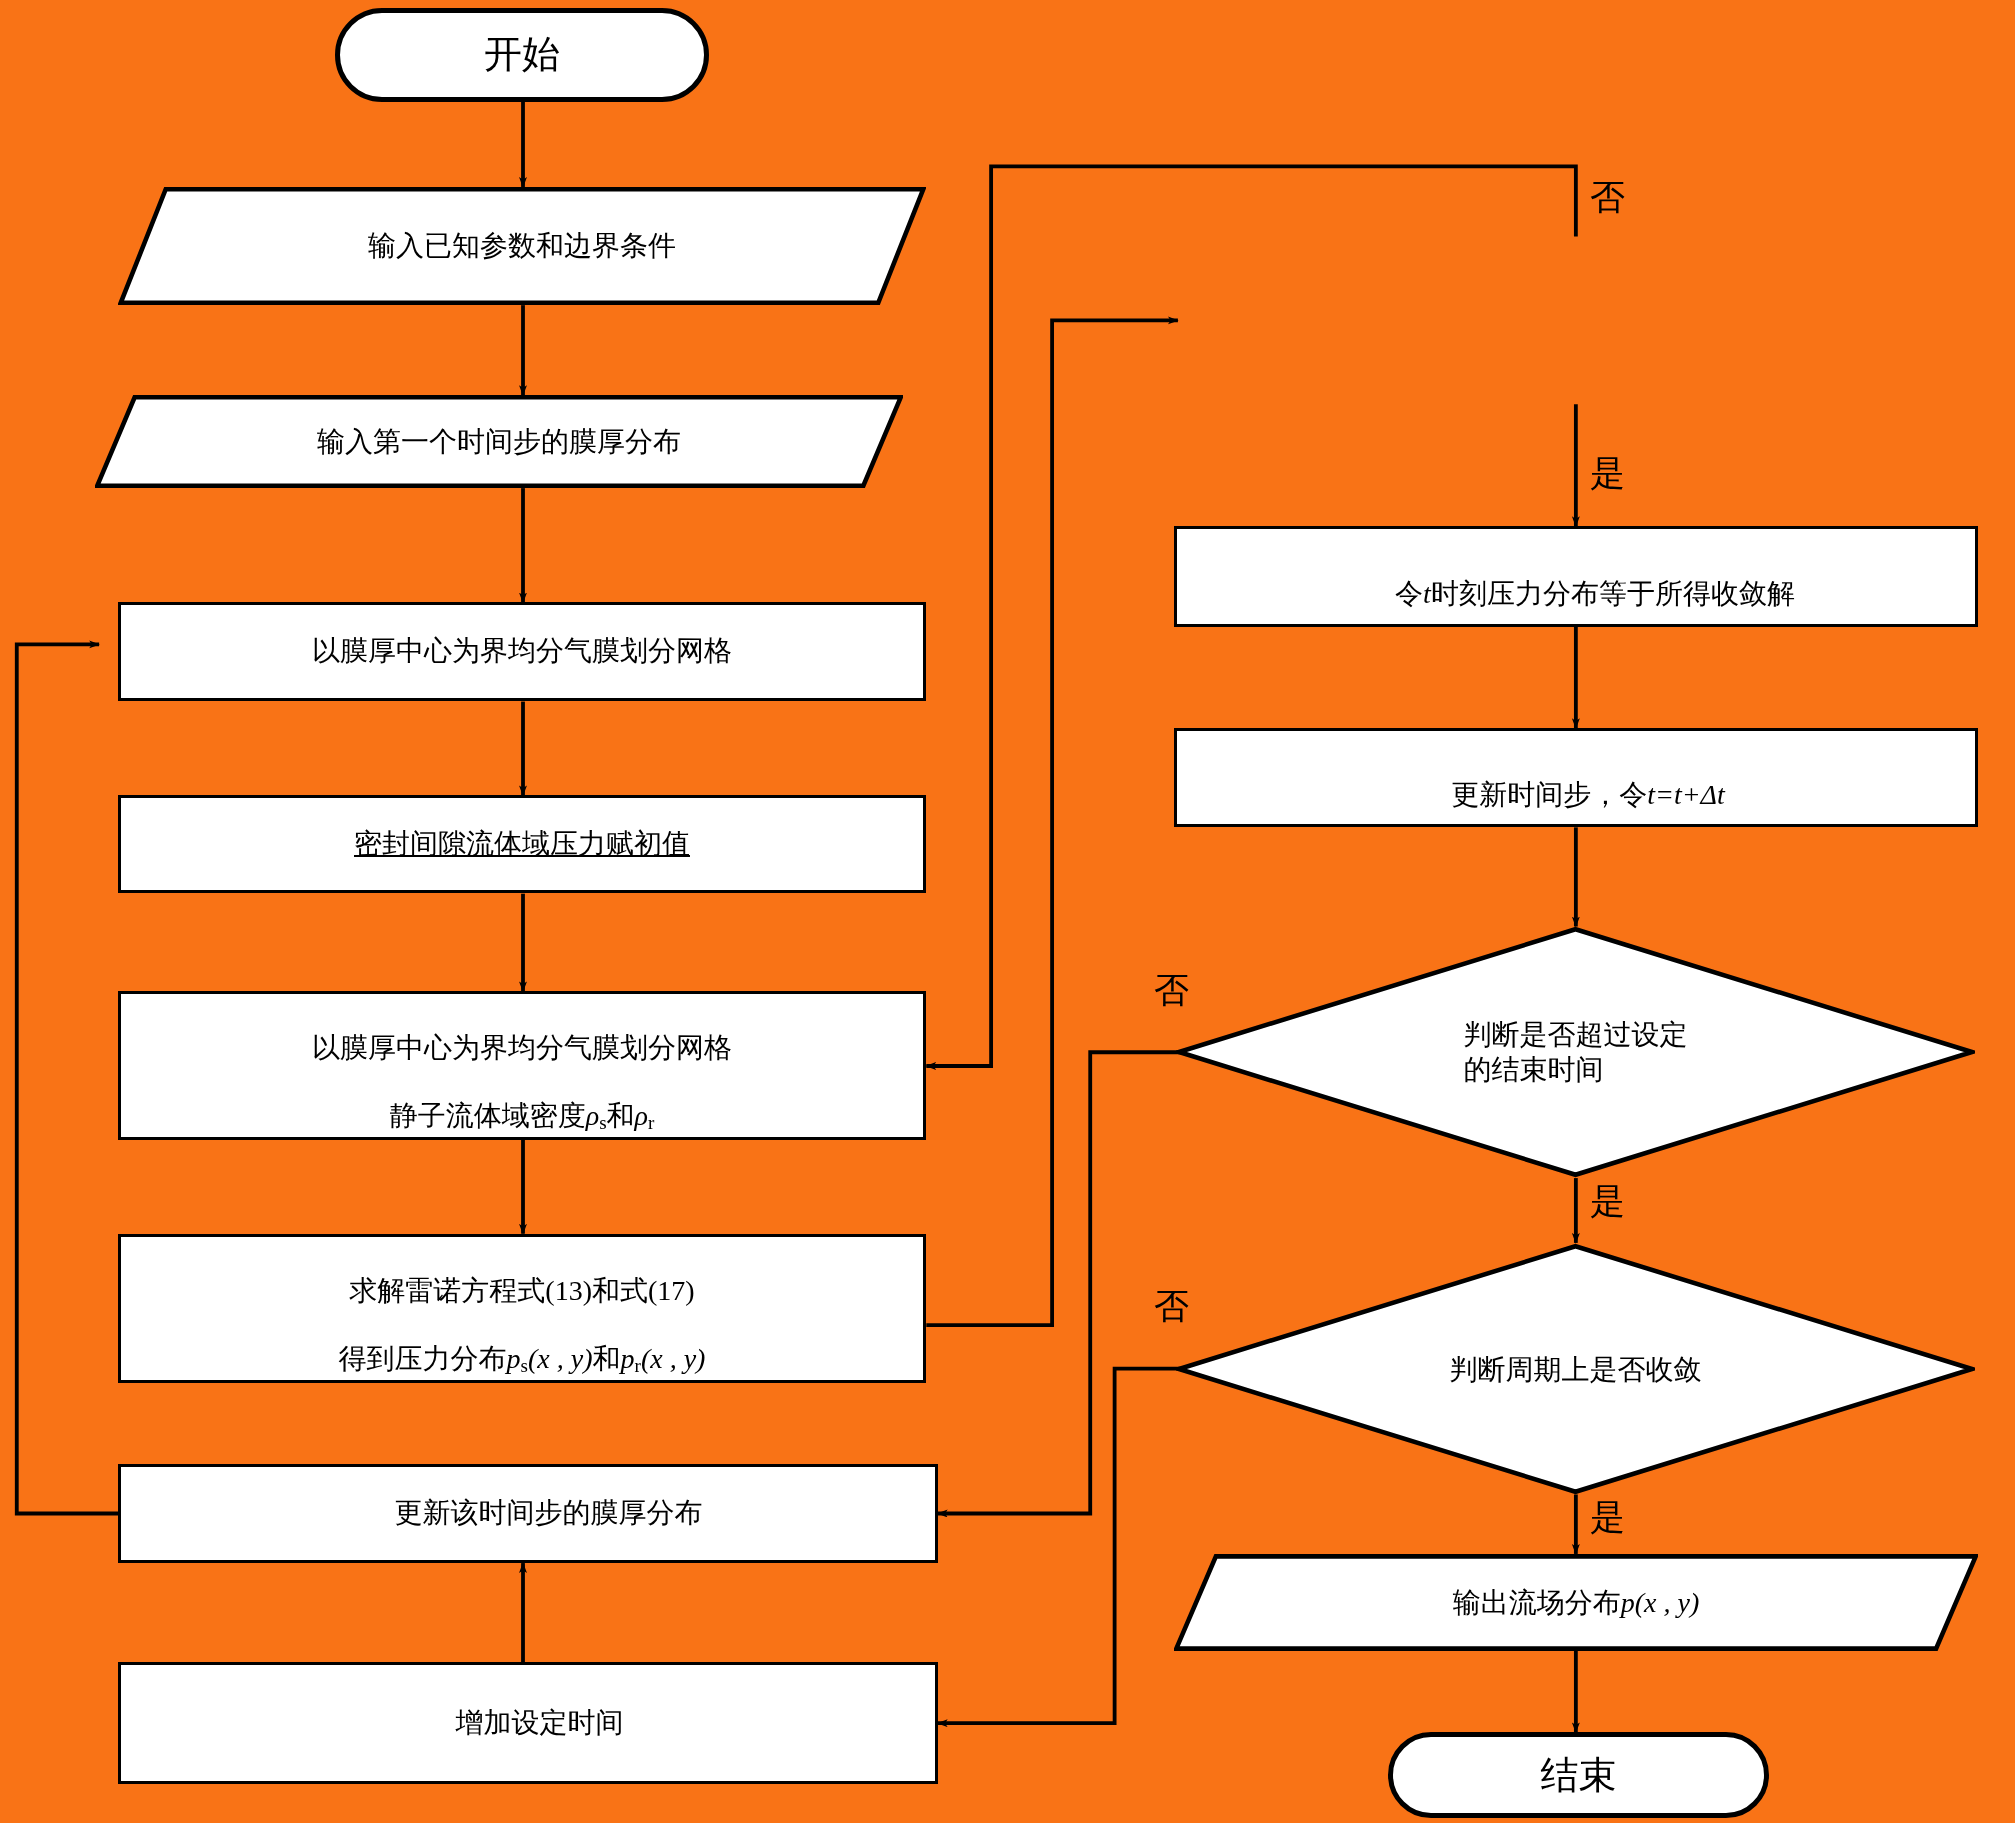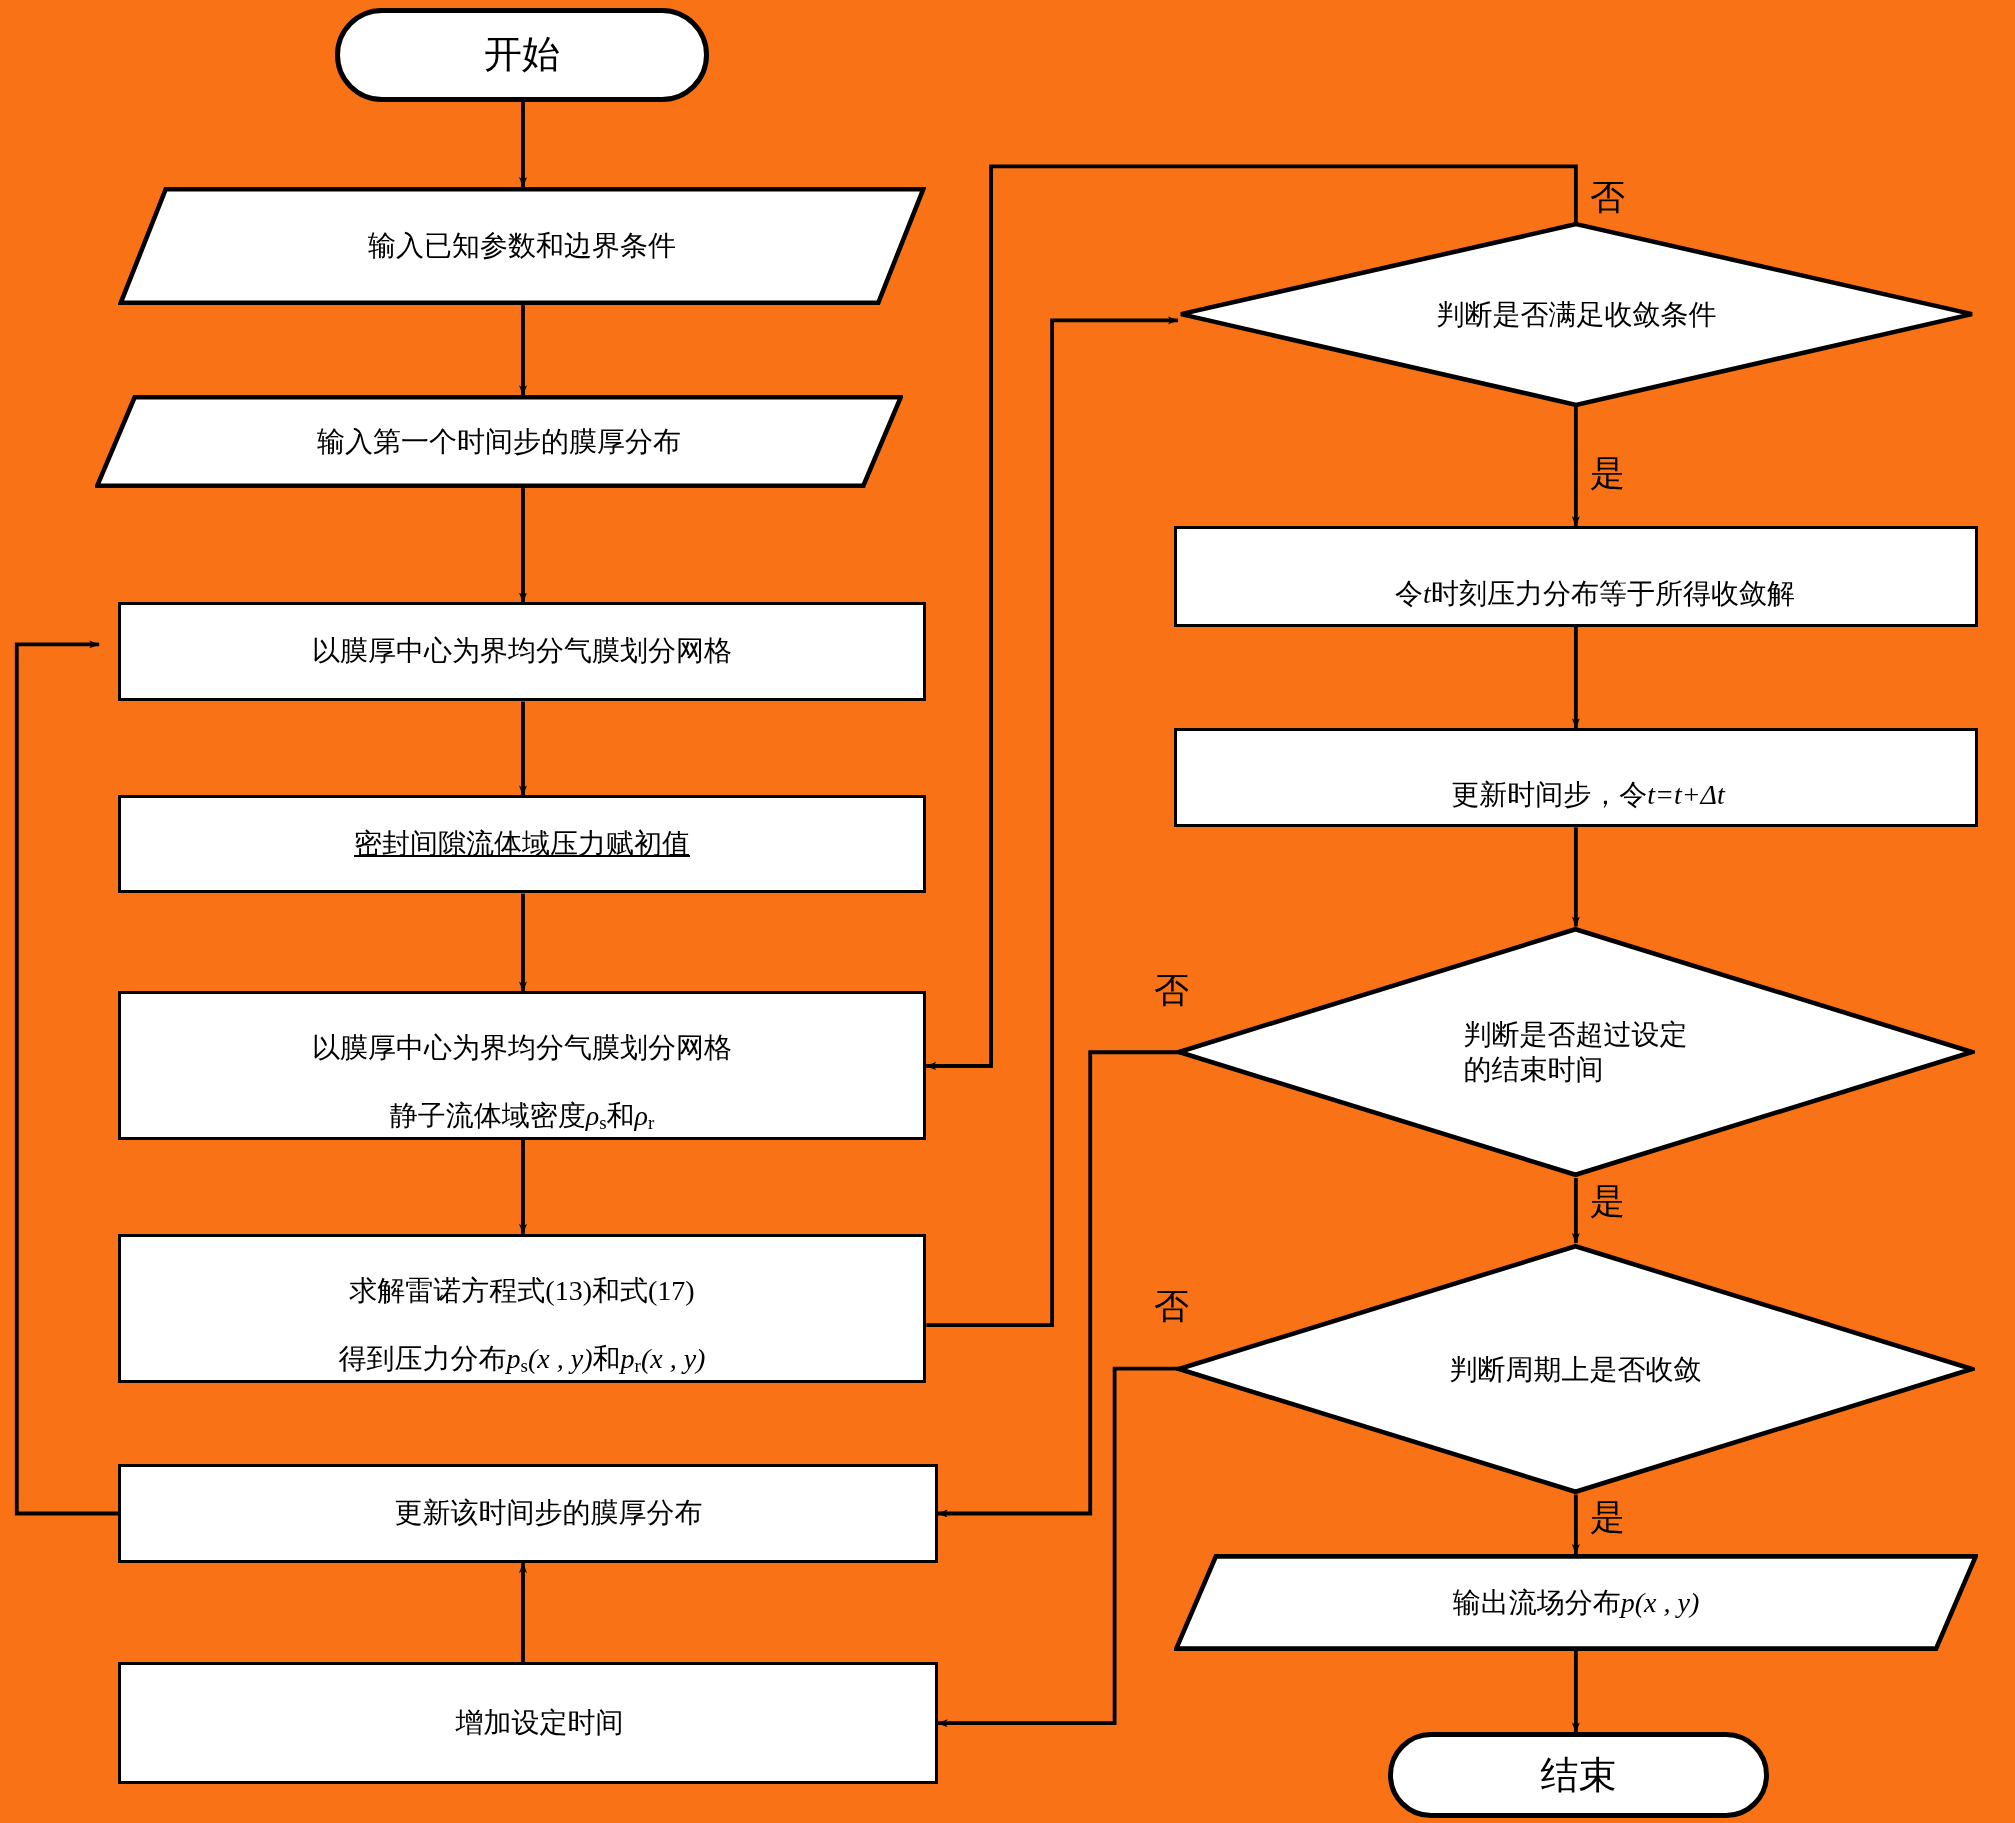--- a/index.html
+++ b/index.html
@@ -183,26 +183,20 @@
   </div>
 
   <div class="node rect" style="left:118px; top:1464px; width:820px; height:99px;padding-left:41px;">
     <span class="txt fs-main">更新该时间步的膜厚分布</span>
   </div>
 
   <div class="node rect" style="left:118px; top:1662px; width:820px; height:122px;padding-left:23px;">
     <span class="txt fs-main">增加设定时间</span>
   </div>
 
-  <div class="dia-wrap" style="left:1178px; top:221px; width:797px; height:187px;">
-    <svg width="797" height="187" viewBox="0 0 1045 245" xmlns="http://www.w3.org/2000/svg">
-      <polygon points="522,4 1041,122 522,241 4,122" fill="#fff" stroke="#000" stroke-width="6"></polygon>
-    </svg>
-    <span class="txt fs-main">判断是否满足收敛条件</span>
-  </div>
 
   <div class="node rect" style="left:1174px; top:526px; width:804px; height:101px;padding-left:38px;">
     <span class="txt fs-main">
       <span>令</span><em class="v">t</em><span>时刻压力分布等于所得收敛解</span>
     </span>
   </div>
 
   <div class="node rect" style="left:1174px; top:728px; width:804px; height:99px;padding-left:24px;">
     <span class="txt fs-main">
       <span>更新时间步，令</span><em class="v">t=t+Δt</em>

